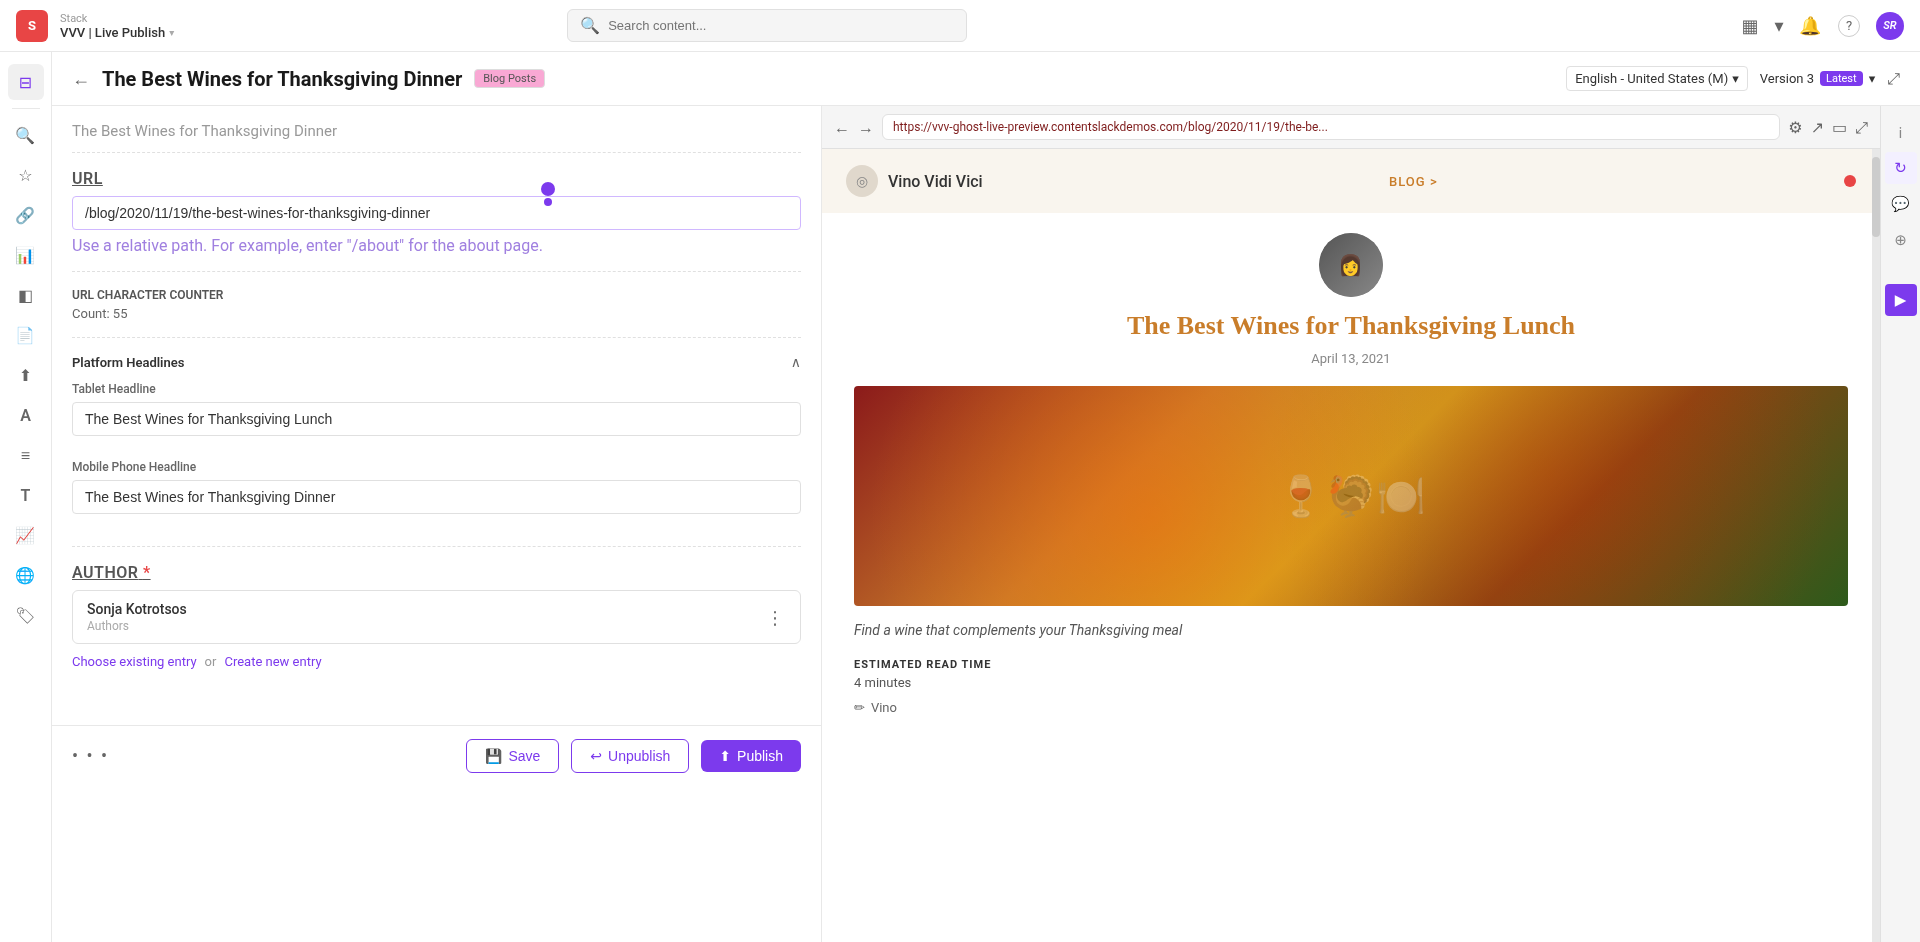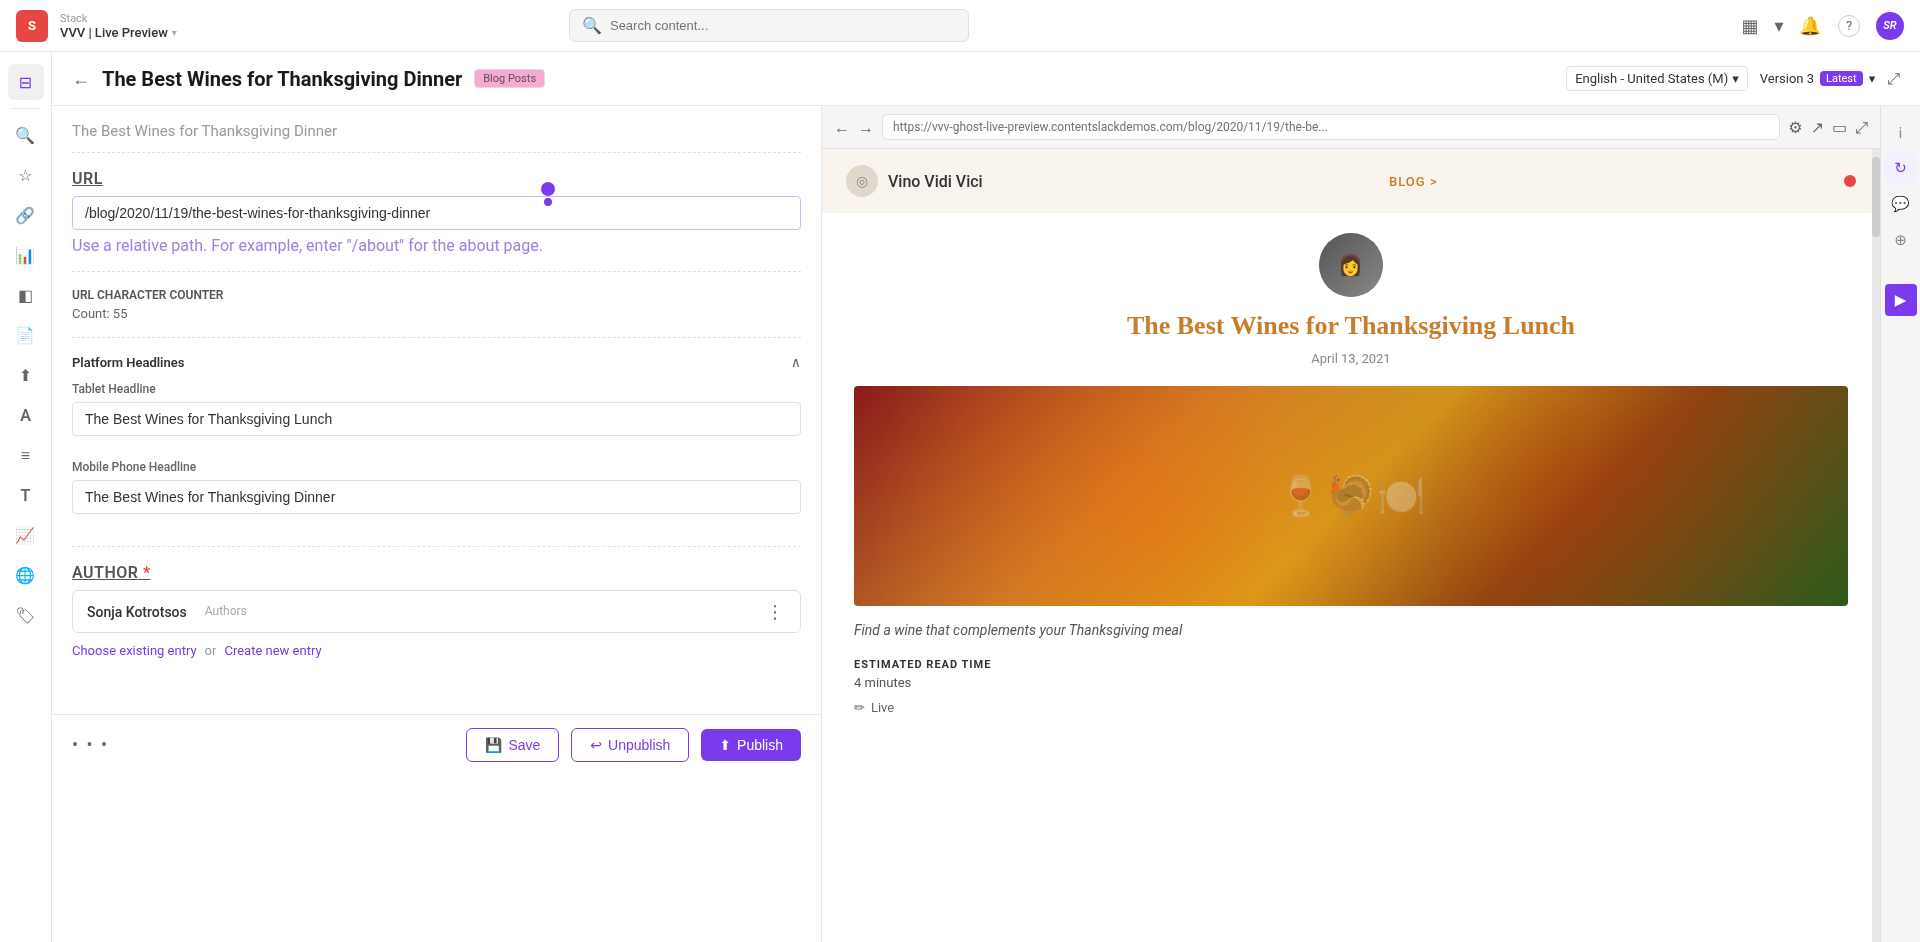--- a/index.html
+++ b/index.html
@@ -240,21 +240,21 @@
     .author-section { padding: 16px 0; }
     .author-card {
       border: 1px solid #e0e0e0;
       border-radius: 6px;
       padding: 10px 14px;
       display: flex;
       align-items: center;
       justify-content: space-between;
       margin-bottom: 10px;
     }
-    .author-info { display: flex; gap: 18px; }
+    .author-info { display: flex; flex-direction: column; gap: 2px; }
     .author-name { font-size: 14px; color: #333; font-weight: 500; }
     .author-role { font-size: 12px; color: #aaa; }
     .author-add-row {
       display: flex; align-items: center; gap: 8px;
       font-size: 13px; color: #666; margin-top: 8px;
     }
     .author-add-row a { color: #7c3aed; text-decoration: none; cursor: pointer; }
     .author-add-row span { color: #999; }
 
     
@@ -321,21 +321,21 @@
       flex-shrink: 0;
     }
     .browser-nav-btn { color: #666; font-size: 16px; cursor: pointer; }
     .browser-url-bar {
       flex: 1;
       background: #fff;
       border: 1px solid #e0e0e0;
       border-radius: 6px;
       padding: 5px 10px;
       font-size: 12px;
-      color: #737373;
+      color: #7f1d1d;
       overflow: hidden;
       white-space: nowrap;
       text-overflow: ellipsis;
     }
     .browser-actions { display: flex; gap: 8px; align-items: center; color: #666; font-size: 16px; }
 
     
     .preview-content {
       flex: 1;
       overflow-y: auto;
@@ -467,21 +467,21 @@
 </head>
 <body>
 
 <div class="topbar">
   <div class="topbar-logo">
     <span>S</span>
   </div>
   <div class="topbar-stack-info">
     <span class="topbar-stack-name">Stack</span>
     <div class="topbar-preview">
-      <span>VVV | Live Preview</span>
+      <span>VVV | Live Publish</span>
       <span class="chevron">▾</span>
     </div>
   </div>
   <div class="topbar-search">
     <span>🔍</span>
     <input type="text" placeholder="Search content..." style="">
   </div>
   <div class="topbar-right">
     <span class="topbar-icon">▦</span>
     <span class="topbar-icon">▾</span>
@@ -643,21 +643,21 @@
               <div style="width:100%;height:100%;background:linear-gradient(135deg,#555,#888);border-radius:50%;display:flex;align-items:center;justify-content:center;font-size:20px;">👩</div>
             </div>
             <h1 class="preview-title">The Best Wines for Thanksgiving Lunch</h1>
             <div class="preview-date">April 13, 2021</div>
             <div class="preview-hero-image"></div>
             <p class="preview-excerpt">Find a wine that complements your Thanksgiving meal</p>
             <div class="preview-read-time-label">ESTIMATED READ TIME</div>
             <div class="preview-read-time">4 minutes</div>
             <div class="preview-edit-btn">
               <span>✏</span>
-              <span>Live</span>
+              <span>Vino</span>
             </div>
           </div>
 
           <div style="position:absolute;right:0;top:0;bottom:0;width:8px;background:#e8e8e8;">
             <div style="width:8px;height:80px;background:#ccc;border-radius:4px;margin-top:8px;"></div>
           </div>
         </div>
       </div>
 
       <div class="right-panel">

